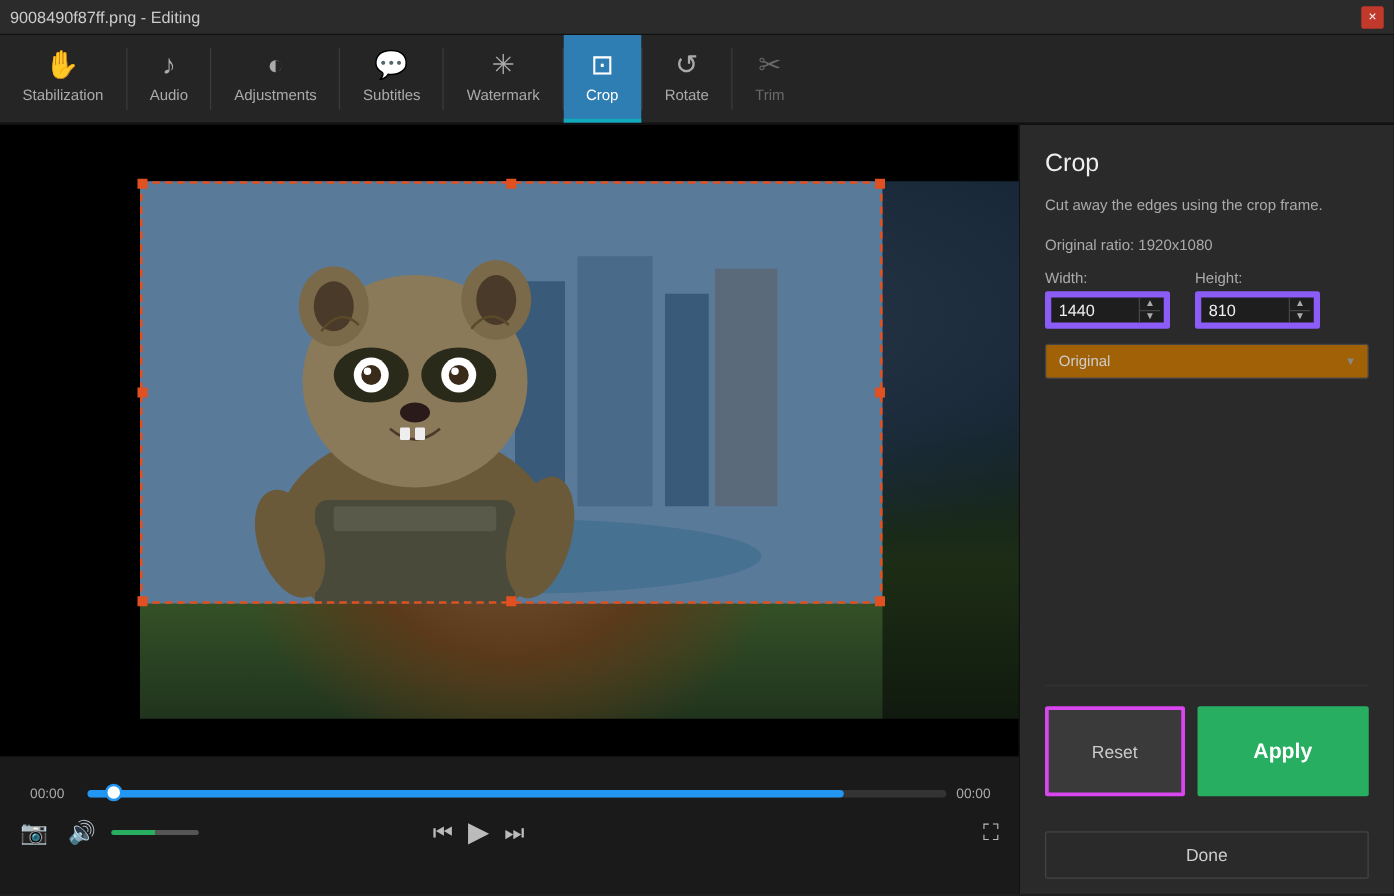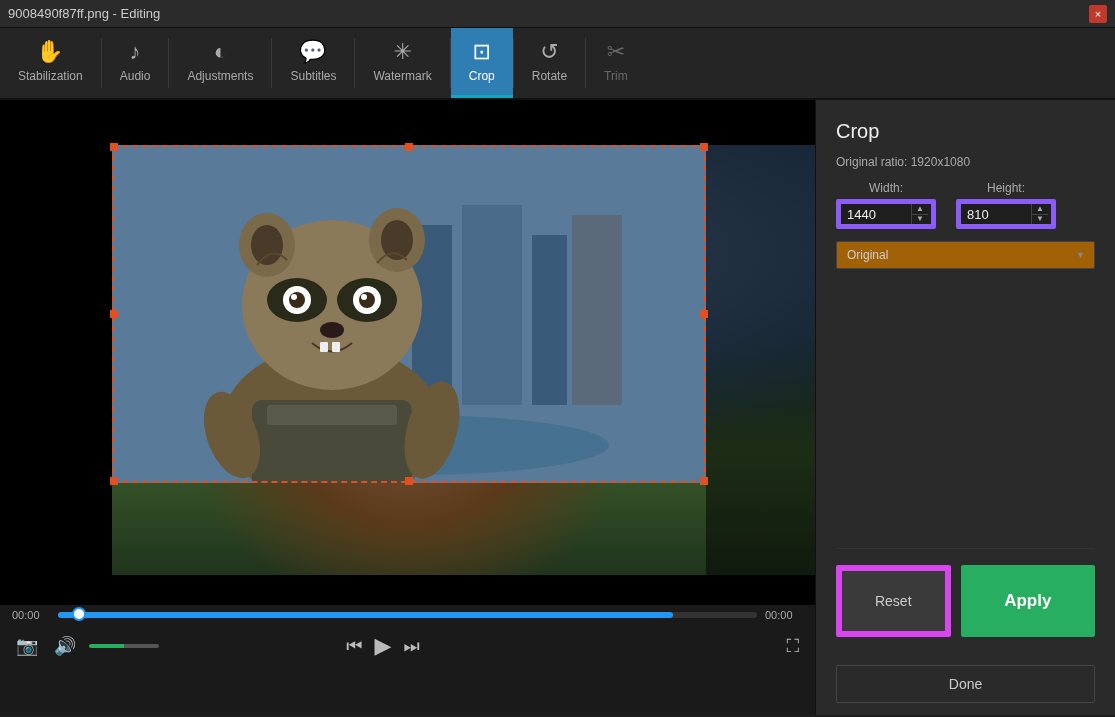--- a/index.html
+++ b/index.html
@@ -124,24 +124,25 @@
 
     
     #timeline {
       height: 110px;
       background: #1a1a1a;
       display: flex;
       flex-direction: column;
     }
 
     #progress-bar-container {
-      padding: 4px 12px 4px 12px;
+      padding: 24px 12px 4px 12px;
       display: flex;
       align-items: center;
       gap: 8px;
+      margin-left: 12px;
     }
     #progress-track {
       flex: 1;
       height: 6px;
       background: #333;
       border-radius: 3px;
       position: relative;
     }
     #progress-fill {
       position: absolute;
@@ -236,21 +237,20 @@
     }
 
     .dim-group {
       display: flex;
       flex-direction: column;
       gap: 4px;
     }
     .dim-label {
       font-size: 12px;
       color: #aaa;
-      text-align: center;
     }
 
     .number-input-wrap {
       display: flex;
       align-items: center;
       background: #1e1e1e;
       border: 5px solid #8b5cf6;
       border-radius: 2px;
       height: 30px;
       width: 100px;
@@ -335,21 +335,21 @@
     #panel-buttons {
       display: flex;
       gap: 10px;
       padding: 16px 0;
       border-top: 1px solid #333;
     }
 
     #reset-btn {
       flex: 1;
       background: #3a3a3a;
-      border: 6px solid #d946ef;
+      border: 3px solid #d946ef;
       color: #ccc;
       font-size: 14px;
       padding: 10px;
       cursor: pointer;
       border-radius: 2px;
     }
 
     #apply-btn {
       flex: 1;
       background: #27ae60;
@@ -578,20 +578,21 @@
           <button class="ctrl-btn" title="Step Forward">⏭</button>
         </div>
 
         <button class="ctrl-btn" id="fullscreen-btn" title="Fullscreen" style="margin-left:auto;">⛶</button>
       </div>
     </div>
   </div>
 
   <div id="right-panel">
     <h2 id="panel-title">Crop</h2>
+    <p id="panel-description">Cut away the edges using the crop frame.</p>
     <p id="original-size">Original ratio: 1920x1080</p>
 
     <div id="dimensions-row">
 
       <div class="dim-group">
         <label class="dim-label">Width:</label>
         <div class="number-input-wrap">
           <input type="number" id="width-input" value="1440" style="">
           <div class="spinners">
             <button class="spin-btn">▲</button>

